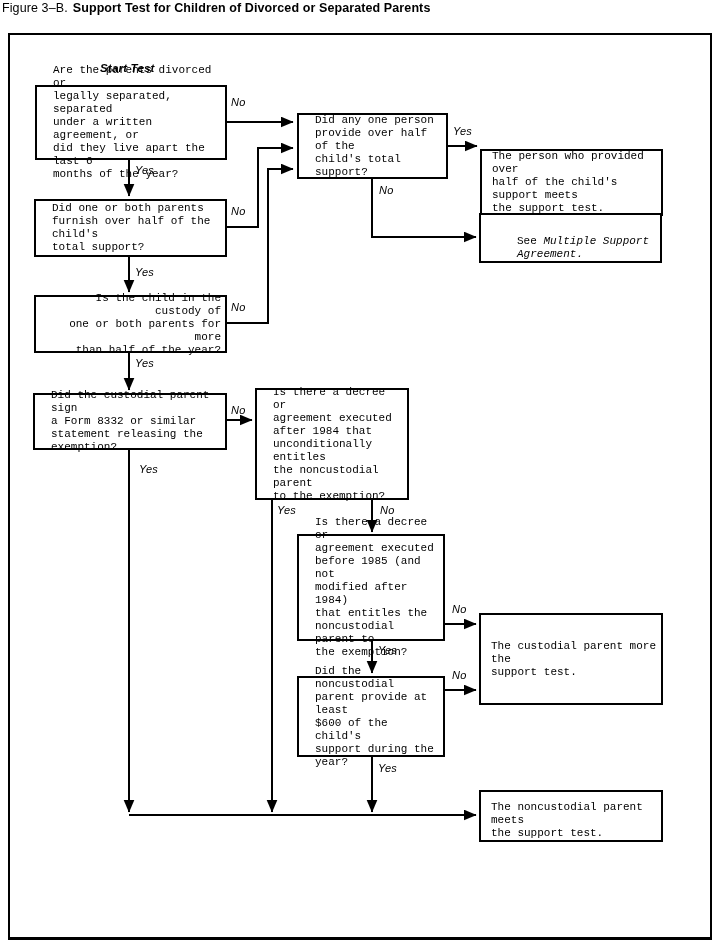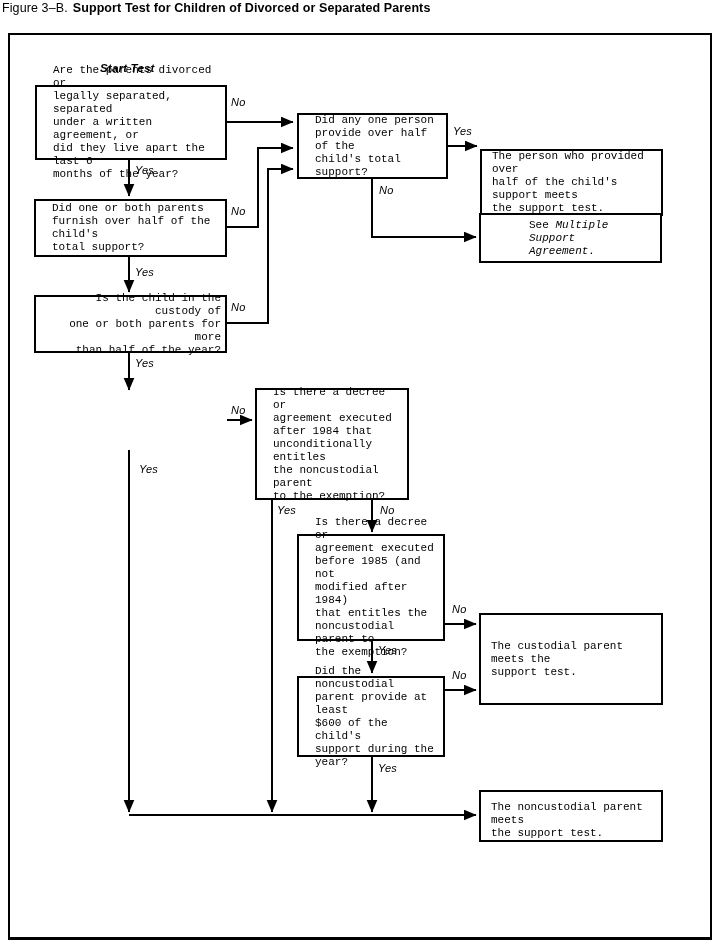--- a/index.html
+++ b/index.html
@@ -14,21 +14,21 @@
     border:2px solid #000;border-bottom-width:3px;box-sizing:border-box;}
   .arrows{position:absolute;left:0;top:0;width:721px;height:950px;}
   .start-here{position:absolute;left:100px;top:62px;font-size:11.5px;font-weight:bold;font-style:italic;letter-spacing:.2px;}
   .box{
     position:absolute;border:2px solid #000;background:#fff;box-sizing:border-box;
     display:flex;align-items:center;font-size:11px;line-height:13px;
   }
   .box .btxt{white-space:pre-line;display:block;font-family:Liberation Mono, monospace;}
   .q{padding-left:16px;padding-right:4px;}
   .r{padding-left:10px;padding-right:4px;}
-  .r-mult{padding-left:48px;padding-right:4px;}
+  .r-mult{padding-left:36px;padding-right:4px;align-items:flex-end;}
   .lbl{position:absolute;font-size:11px;font-style:italic;white-space:nowrap;letter-spacing:.2px;text-align:right;}
 </style>
 </head>
 <body>
 
 <div class="canvas">
 
   <div class="fig-title">
     <span class="t-prefix">Figure 3–B.</span><span class="t-main">Support Test for Children of Divorced or Separated Parents</span>
   </div>
@@ -79,20 +79,26 @@
   <div class="box q" style="left:34px;top:199px;width:193px;height:58px;align-items:center;">
     <span class="btxt">Did one or both parents
 furnish over half of the child's
 total support?</span>
   </div>
   <div class="box q" style="left:34px;top:295px;width:193px;height:58px;text-align:right;">
     <span class="btxt">Is the child in the custody of
 one or both parents for more
 than half of the year?</span>
   </div>
+  <div class="box q" style="left:33px;top:393px;width:194px;height:57px;">
+    <span class="btxt">Did the custodial parent sign
+a Form 8332 or similar
+statement releasing the
+exemption?</span>
+  </div>
   <div class="box q" style="left:255px;top:388px;width:154px;height:112px;">
     <span class="btxt">Is there a decree or
 agreement executed
 after 1984 that
 unconditionally entitles
 the noncustodial parent
 to the exemption?</span>
   </div>
   <div class="box q" style="left:297px;top:534px;width:148px;height:107px;">
     <span class="btxt">Is there a decree or
@@ -114,21 +120,21 @@
   <div class="box r" style="left:480px;top:114px;width:183px;height:67px;margin-top:35px;">
     <span class="btxt">The person who provided over
 half of the child's support meets
 the support test.</span>
   </div>
   <div class="box r-mult" style="left:479px;top:213px;width:183px;height:50px;">
     <span class="btxt"><span>See</span> <i>Multiple Support
 Agreement.</i></span>
   </div>
   <div class="box r" style="left:479px;top:613px;width:184px;height:92px;">
-    <span class="btxt">The custodial parent meets the
+    <span class="btxt">The custodial parent more the
 support test.</span>
   </div>
   <div class="box r" style="left:479px;top:790px;width:184px;height:52px;align-items:flex-end;">
     <span class="btxt">The noncustodial parent meets
 the support test.</span>
   </div>
 
   <span class="lbl" style="left:231px;top:96px;">No</span>
   <span class="lbl" style="left:135px;top:164px;">Yes</span>
   <span class="lbl" style="left:453px;top:125px;">Yes</span>

